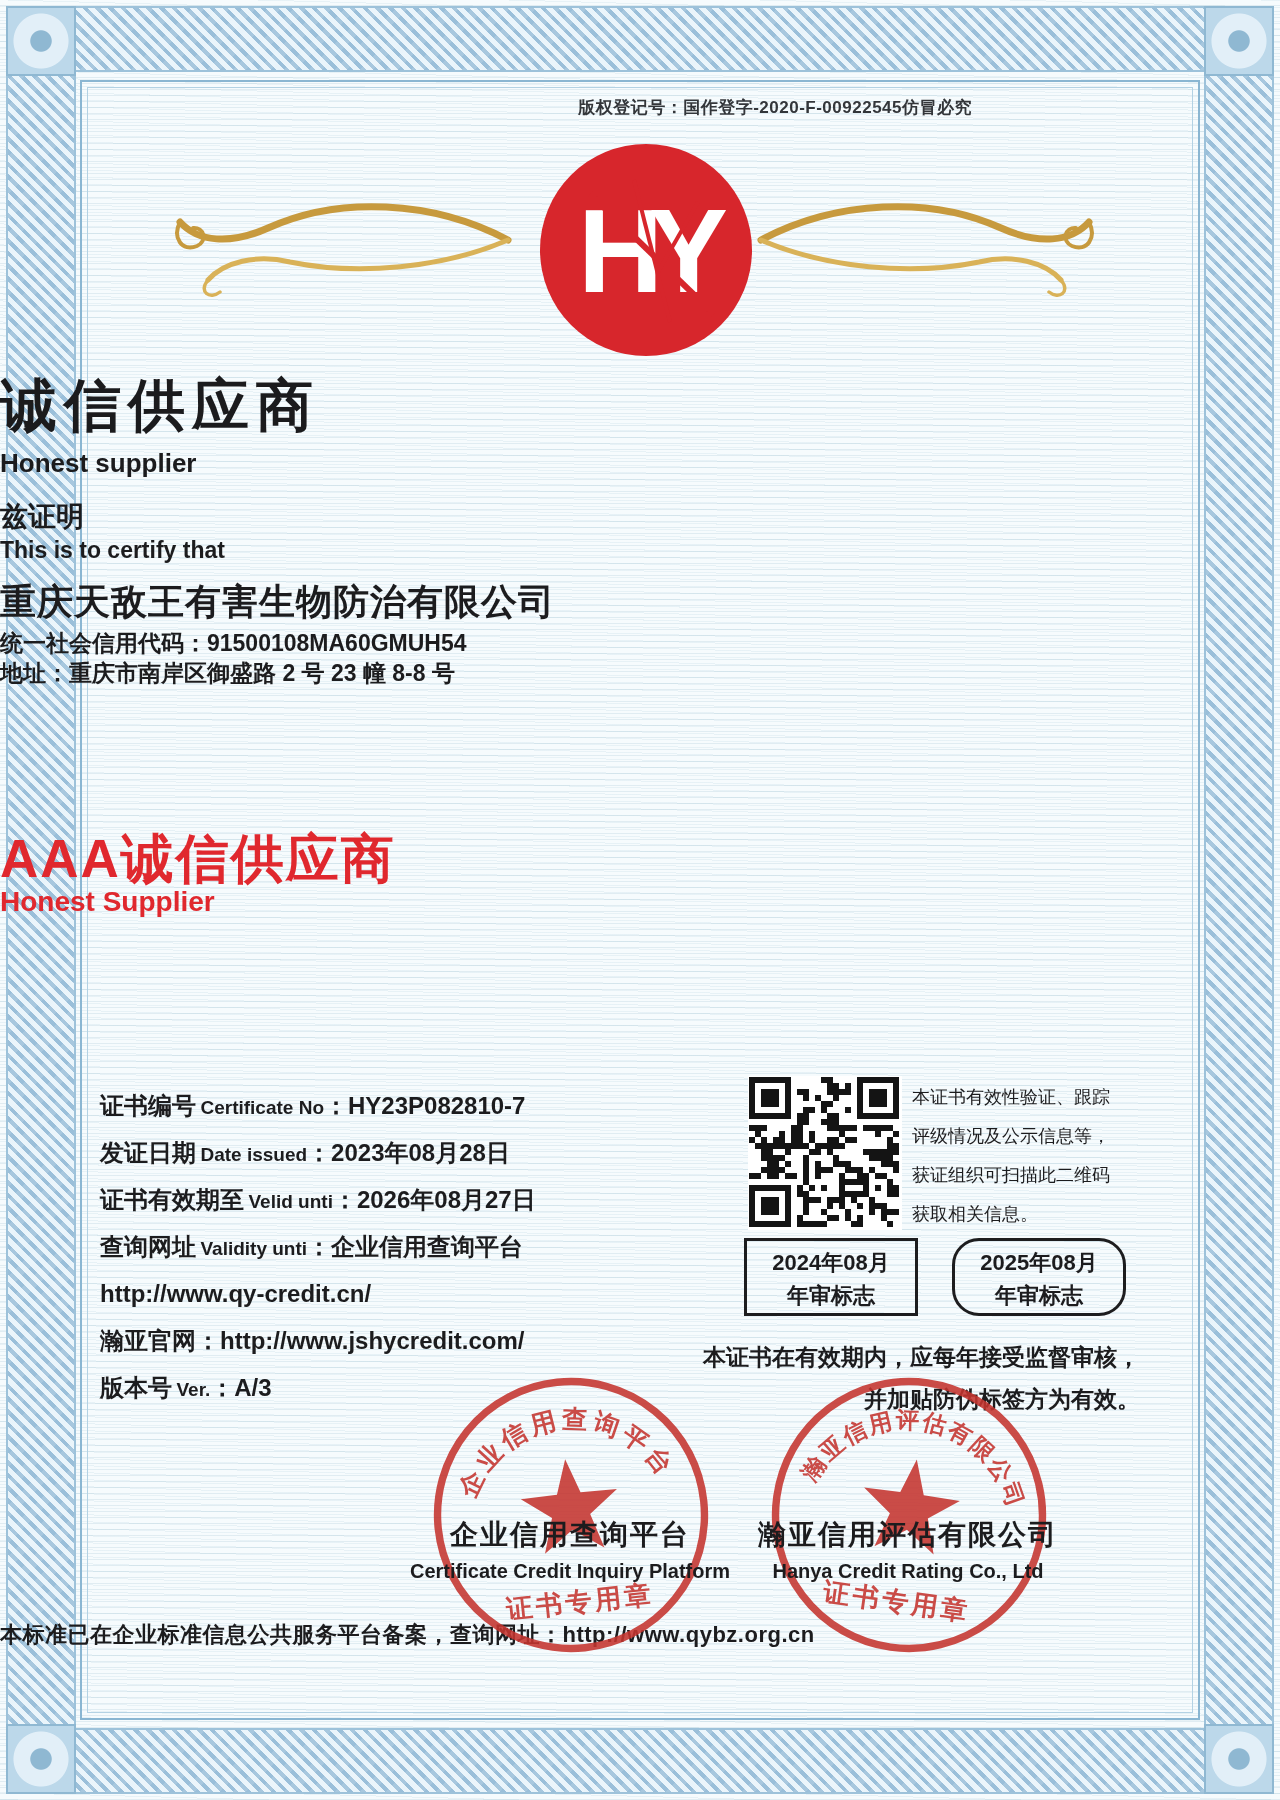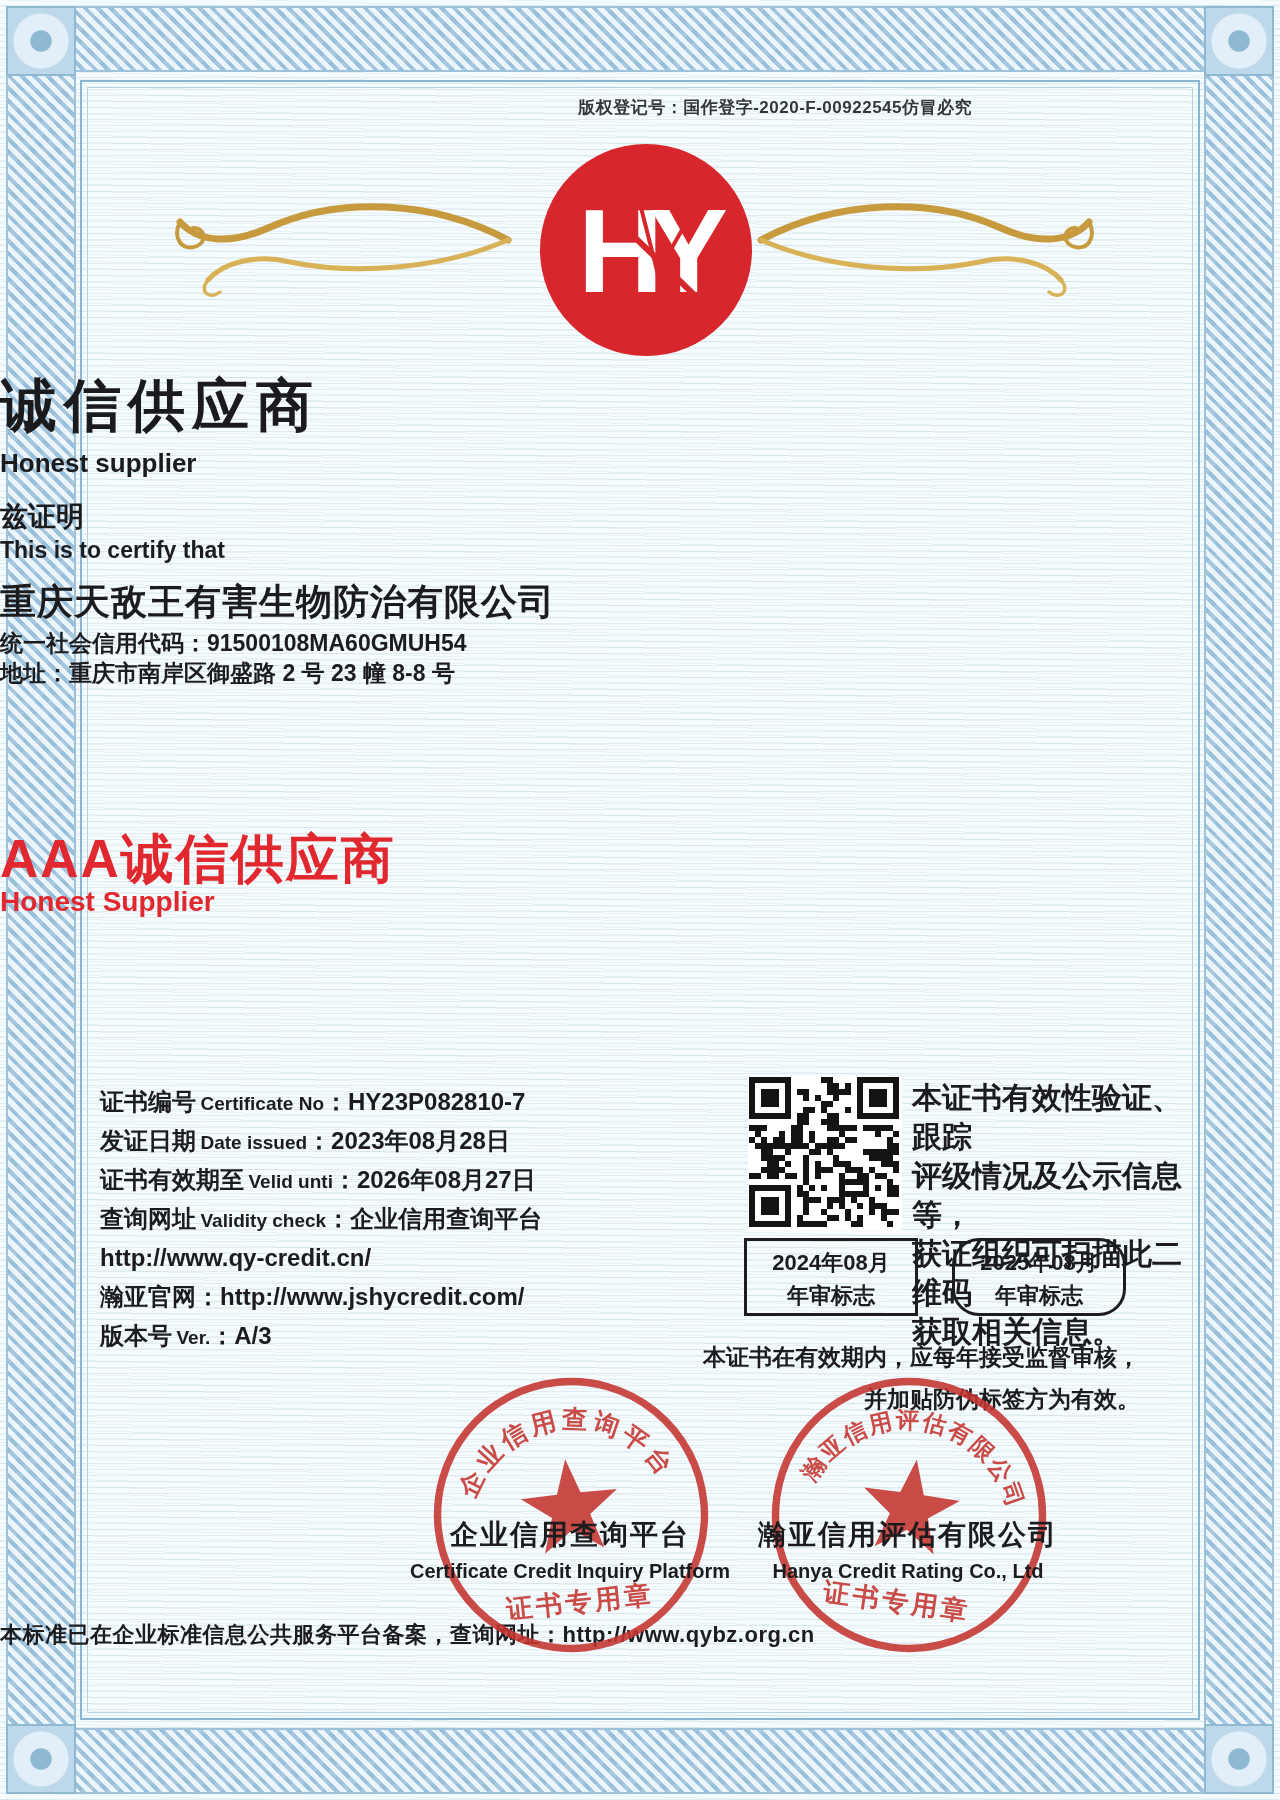--- a/index.html
+++ b/index.html
@@ -38,29 +38,29 @@
   .title-en{top:448px;font-size:26px;font-weight:600;color:#1b1b1d;}
   .certify-cn{top:498px;font-size:28px;font-weight:600;}
   .certify-en{top:537px;font-size:23px;font-weight:600;}
   .company{top:578px;font-size:36px;font-weight:800;letter-spacing:1px;}
   .credit{top:628px;font-size:23px;font-weight:600;}
   .address{top:658px;font-size:23px;font-weight:600;}
 
   .award-cn{top:824px;font-size:53px;font-weight:700;letter-spacing:2px;}
   .award-en{top:886px;font-size:28px;font-weight:600;}
 
-  .info-block{position:absolute;left:100px;top:1084px;line-height:36px;}
+  .info-block{position:absolute;left:100px;top:1084px;line-height:44px;}
   .info-line .cn{font-size:24px;font-weight:700;}
   .info-line .en{font-size:19px;font-weight:600;}
   .info-line .sep{font-size:24px;font-weight:700;}
   .info-line .val{font-size:24px;font-weight:700;}
 
   .qr{position:absolute;left:748px;top:1076px;width:152px;height:152px;background:#fff;padding:1px;}
   .qr svg{width:150px;height:150px;display:block;}
-  .qr-note{position:absolute;left:912px;top:1078px;width:290px;font-size:30px;font-weight:700;line-height:39px;}
+  .qr-note{position:absolute;left:912px;top:1078px;width:290px;font-size:18px;font-weight:400;line-height:39px;}
 
   .audit-box{position:absolute;top:1238px;width:174px;height:78px;border:3px solid #1d1d1f;
      box-sizing:border-box;text-align:center;font-size:22px;font-weight:600;line-height:33px;padding-top:5px;}
   .audit-box.b1{left:744px;} .audit-box.b2{left:952px;border-radius:27px;}
 
   .supervision{position:absolute;right:140px;top:1336px;width:620px;text-align:right;
      font-size:23px;font-weight:600;line-height:42px;}
 
   .seal{position:absolute;width:286px;height:286px;opacity:.88;z-index:1;}
   .seal.sl{left:428px;top:1372px;transform:rotate(-6deg);}
@@ -141,21 +141,21 @@
     <div class="info-line">
       <span class="cn">发证日期</span>
       <span class="en">Date issued</span><span class="sep">：</span><span class="val">2023年08月28日</span>
     </div>
     <div class="info-line">
       <span class="cn">证书有效期至</span>
       <span class="en">Velid unti</span><span class="sep">：</span><span class="val">2026年08月27日</span>
     </div>
     <div class="info-line">
       <span class="cn">查询网址</span>
-      <span class="en">Validity check</span><span class="sep">：</span><span class="val">企业信用查询平台</span>
+      <span class="en">Validity unti</span><span class="sep">：</span><span class="val">企业信用查询平台</span>
     </div>
     <div class="info-line">
       <span class="val">http://www.qy-credit.cn/</span>
     </div>
     <div class="info-line">
       <span class="cn">瀚亚官网</span><span class="sep">：</span><span class="val">http://www.jshycredit.com/</span>
     </div>
     <div class="info-line">
       <span class="cn">版本号</span>
       <span class="en">Ver.</span><span class="sep">：</span><span class="val">A/3</span>

